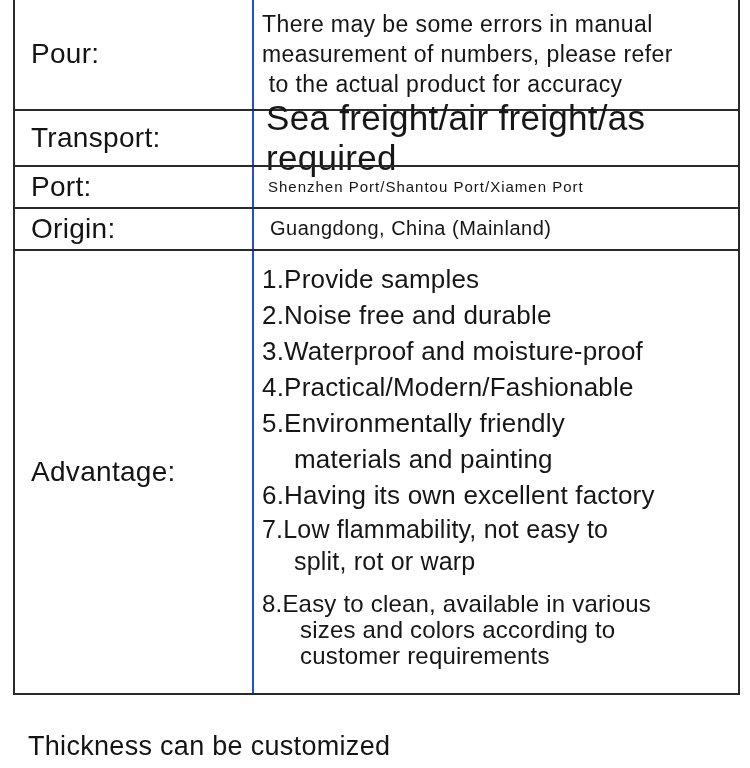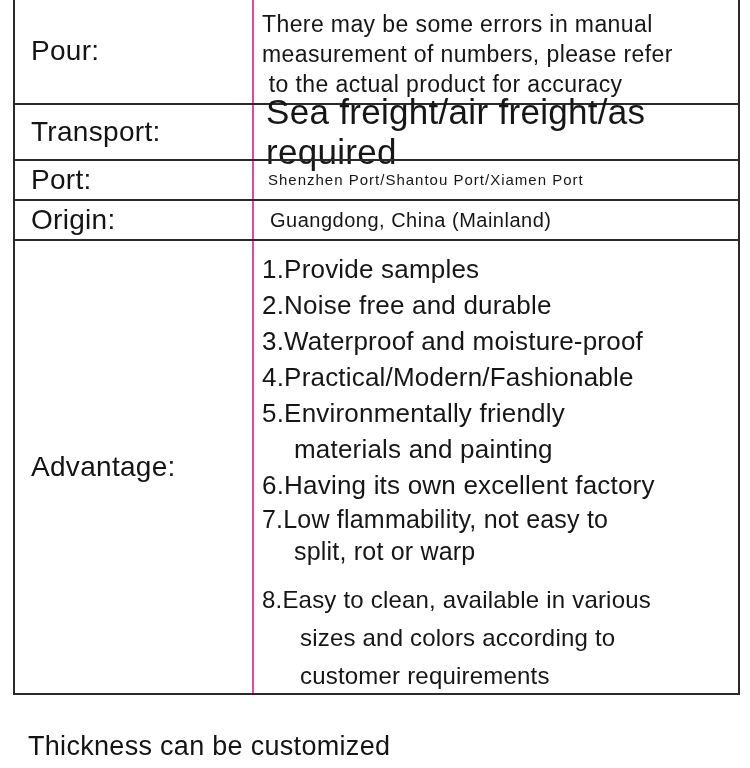--- a/index.html
+++ b/index.html
@@ -24,21 +24,21 @@
   .row { display: flex; width: 100%; }
   .row + .row { border-top: 2px solid #2a2a2a; }
   .row-pour      { height: 111px; }
   .row-transport { height: 56px; }
   .row-port      { height: 43px; }
   .row-origin    { height: 43px; }
   .row-advantage { height: 454px; }
   .label-cell {
     width: 239px;
     flex: 0 0 239px;
-    border-right: 2px solid #ec4899;
+    border-right: 2px solid #1d4ed8;
     display: flex;
     align-items: center;
     padding-left: 16px;
     font-size: 28px;
     letter-spacing: 0.3px;
     color: #141414;
   }
   .value-cell {
     flex: 1 1 auto;
     min-width: 0;
@@ -82,21 +82,21 @@
     padding-left: 32px;
     text-indent: -32px;
   }
   .adv-item.tight-7 {
     font-size: 25px;
     line-height: 32px;
   }
   .adv-item.tight-8 {
     margin-top: 14px;
     font-size: 24px;
-    line-height: 38px;
+    line-height: 26px;
     padding-left: 38px;
     text-indent: -38px;
   }
   .footer-note {
     position: absolute;
     left: 28px;
     top: 731px;
     font-size: 27px;
     letter-spacing: 0.3px;
     color: #141414;

